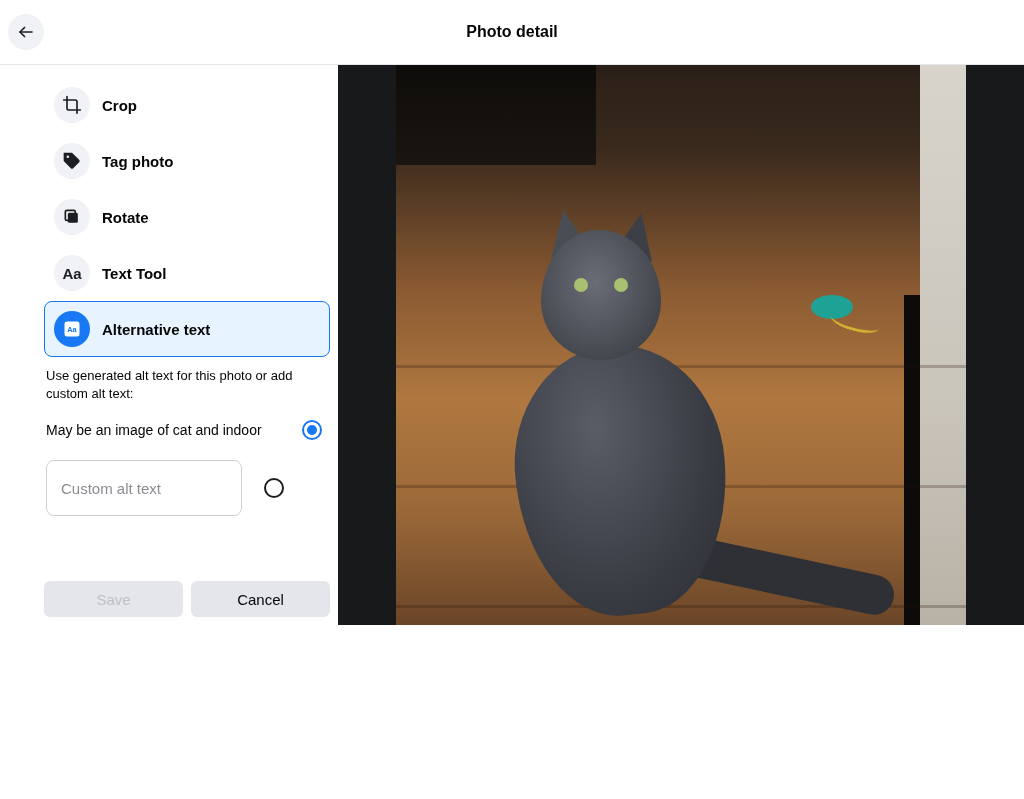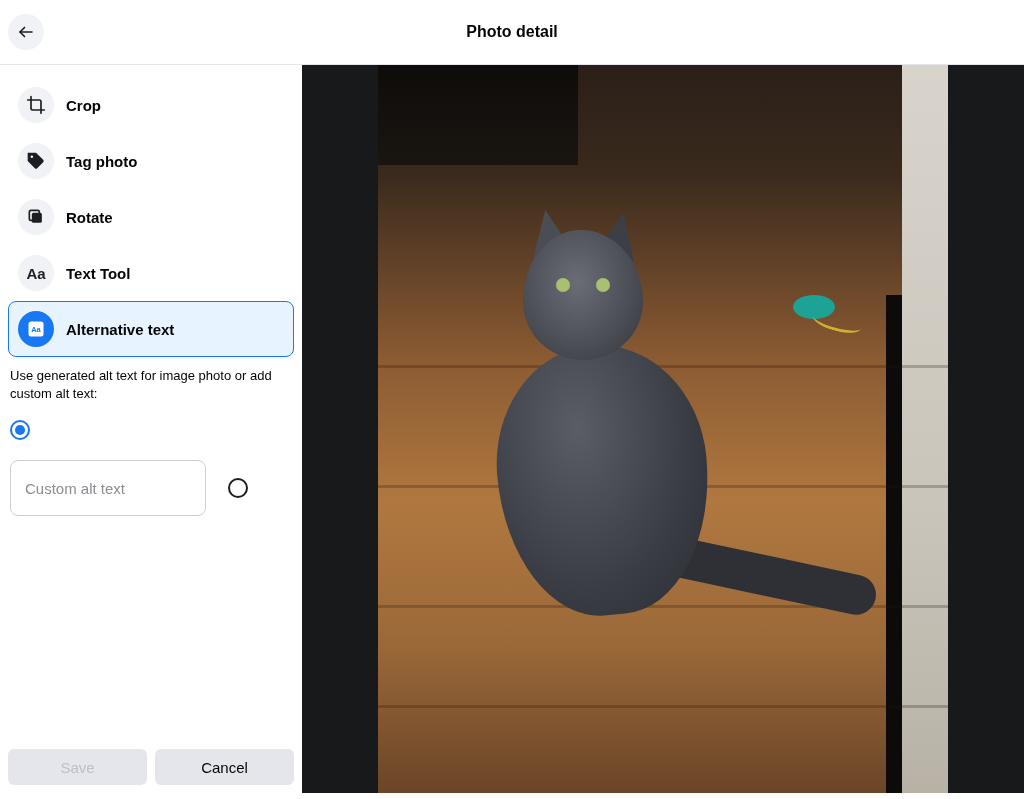--- a/index.html
+++ b/index.html
@@ -31,21 +31,22 @@
     .header-title {
       position: absolute;
       left: 50%;
       transform: translateX(-50%);
       font-size: 16px;
       font-weight: 700;
       color: #050505;
     }
     .content {
       display: flex;
-      height: 728px;
+      height: 560px;
+      padding-left: 36px;
     }
     .sidebar {
       width: 302px;
       display: flex;
       flex-direction: column;
       padding: 12px 8px 8px 8px;
     }
     .tool-item {
       display: flex;
       align-items: center;
@@ -324,23 +325,24 @@
       <div class="tool-icon">
         <svg width="20" height="20" viewBox="0 0 24 24" fill="#fff">
             <rect x="3" y="3" width="18" height="18" rx="3" fill="#fff"></rect>
             <text x="12" y="16" text-anchor="middle" font-size="9" font-weight="700" fill="#1877f2">Aa</text>
           </svg>
       </div>
       <span class="tool-label">Alternative text</span>
     </div>
 
     <div class="alt-section">
-      <div class="alt-instructions">Use generated alt text for image photo or add custom alt text:</div>
+      <div class="alt-instructions">Use generated alt text for this photo or add custom alt text:</div>
 
       <div class="option-row">
+        <span class="option-text">May be an image of cat and indoor</span>
         <span class="radio selected"></span>
       </div>
 
       <div class="custom-row">
         <input class="custom-input" type="text" placeholder="Custom alt text" value="" style="">
         <span class="radio"></span>
       </div>
     </div>
 
     <div class="spacer"></div>

